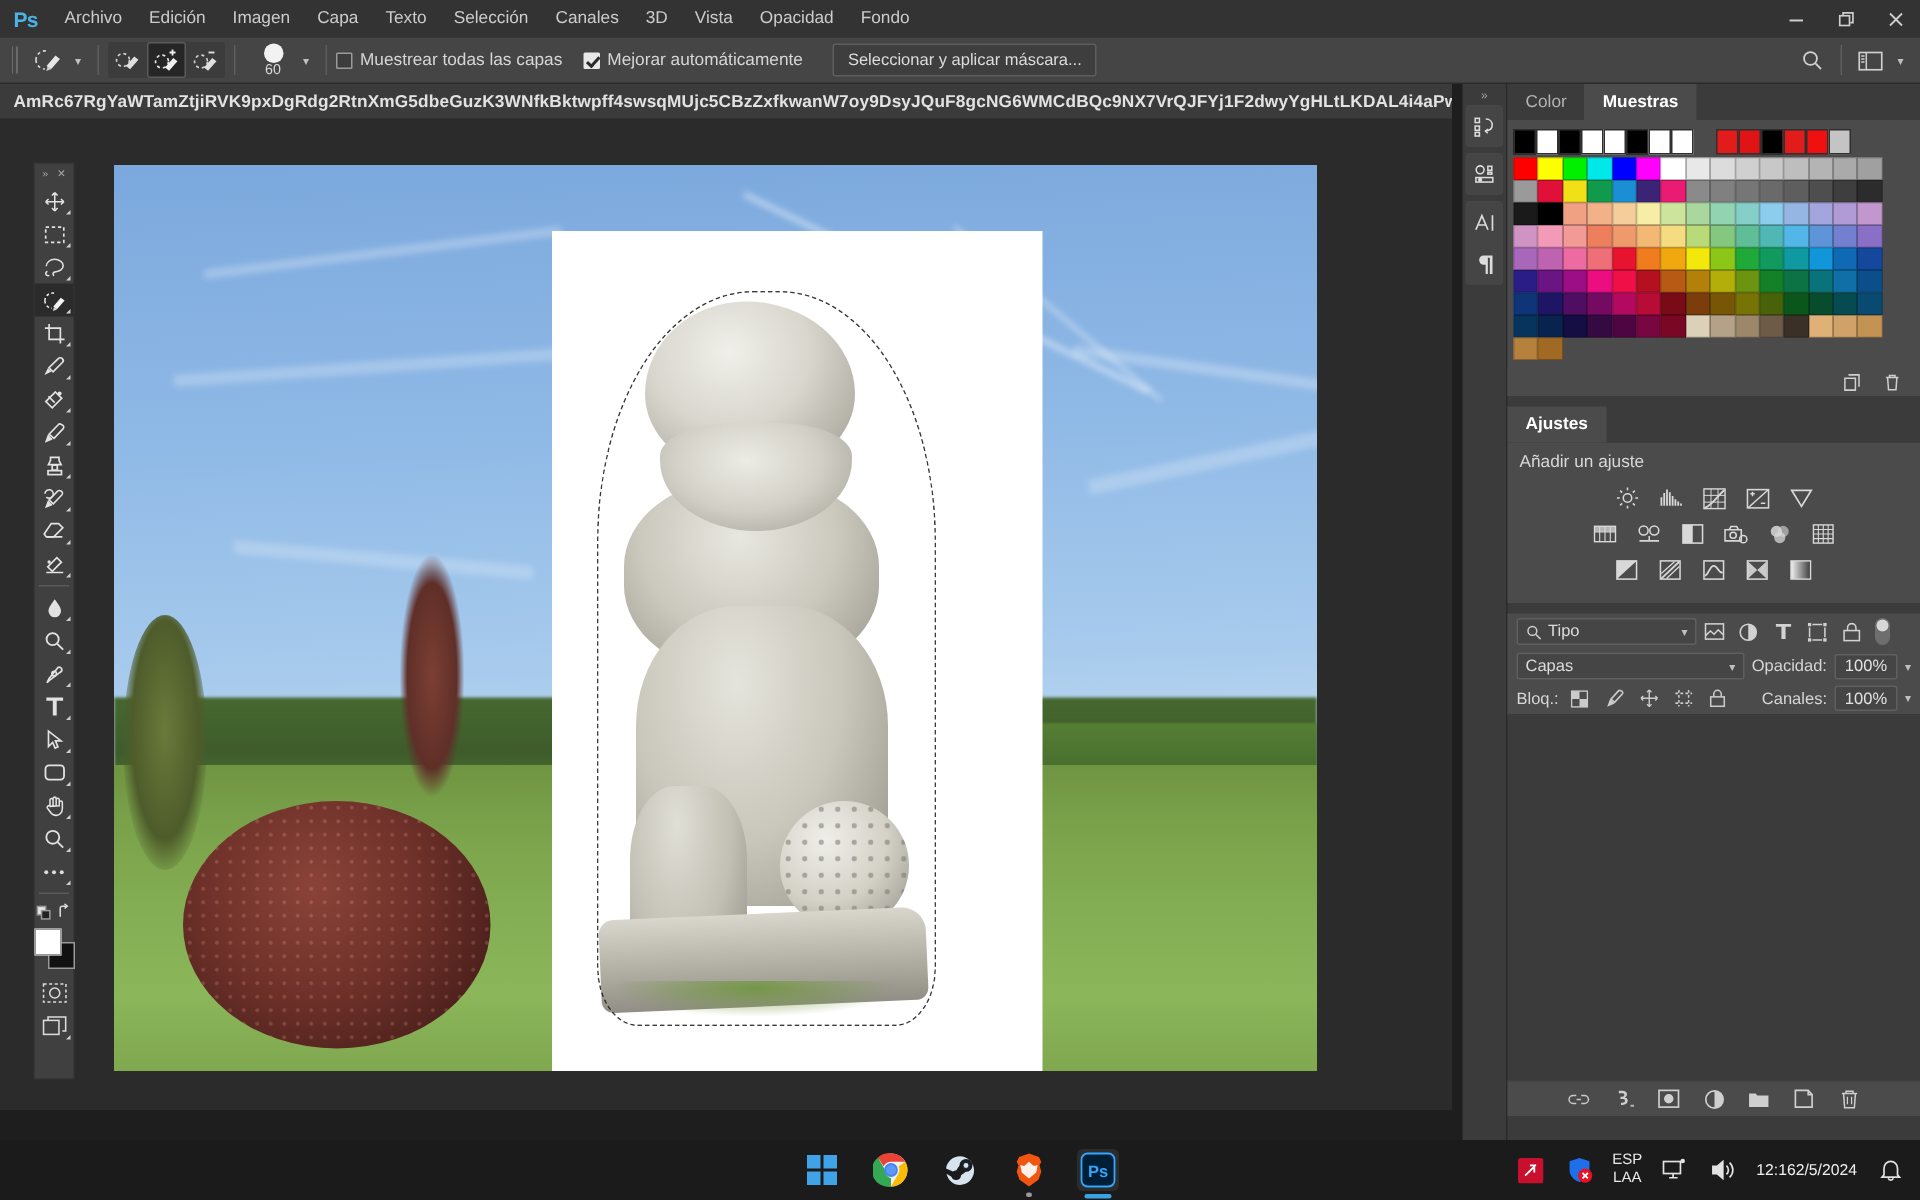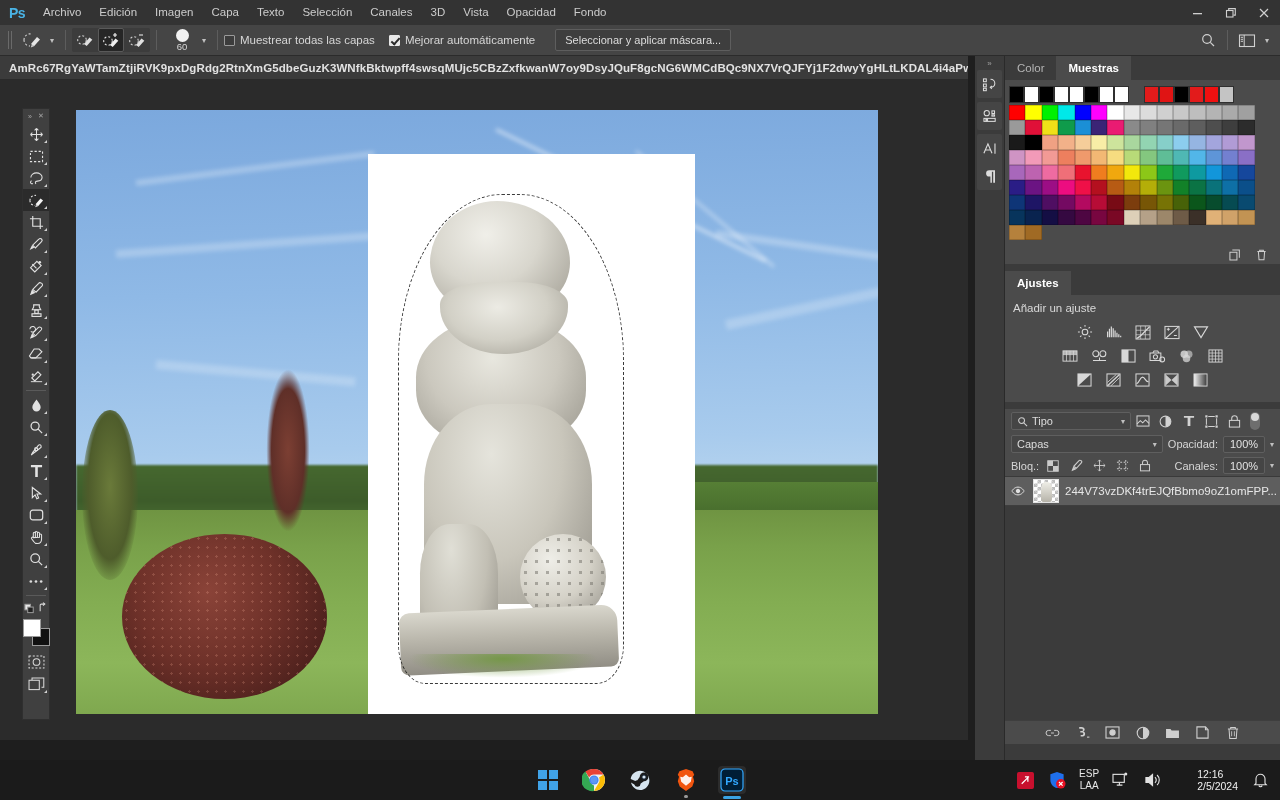--- a/index.html
+++ b/index.html
@@ -296,22 +296,22 @@
     width:4px; height:3px; background:#9a9a9a; border-radius:2px;}
   .tbi .ubar { position:absolute; bottom:-5px; left:50%; transform:translateX(-50%);
     width:18px; height:3px; background:#3aa3e3; border-radius:2px;}
   .tray {
     position:absolute; right:0; top:0; height:40px; display:flex; align-items:center;
     gap:12px; padding-right:10px; color:#e2e2e2;
   }
   .trayico { width:20px;height:20px;display:flex;align-items:center;justify-content:center;}
   .lang { display:flex; flex-direction:column; align-items:center; font-size:10px;
     line-height:12px; color:#e8e8e8; }
-  .clock { display:flex; flex-direction:column; align-items:flex-start; font-size:10.5px;
-    line-height:12px; color:#f0f0f0;margin-left:22px; }
+  .clock { display:flex; align-items:flex-end; font-size:10.5px;
+    line-height:12px; color:#f0f0f0; }
   svg { display:block; }
 </style>
 </head>
 <body>
 
 <div id="app">
 
   <div class="titlebar">
     <div class="ps-logo">Ps</div>
     <div class="menubar">
@@ -1072,32 +1072,20 @@
               <path d="M3.8 5.8V4a2.7 2.7 0 0 1 5.4 0v1.8"></path>
               </svg>
           </span>
           <span class="lbl" style="margin-left:auto">Canales:</span>
           <span class="numbox">100%</span>
           <span class="cv" style="font-size:8px;color:#c0c0c0">▾</span>
         </div>
 
         <div class="layers">
 
-          <div class="layer sel">
-            <span class="eye">
-              <svg width="14" height="10" viewBox="0 0 15 11" fill="none" stroke="#e0e0e0" stroke-width="1.1">
-                <path d="M.8 5.5S3.2 1.2 7.5 1.2s6.7 4.3 6.7 4.3-2.4 4.3-6.7 4.3S.8 5.5.8 5.5z"></path>
-                <circle cx="7.5" cy="5.5" r="1.9" fill="#e0e0e0"></circle>
-                </svg>
-            </span>
-            <span class="thumb alpha">
-              <span class="st-mini"></span>
-            </span>
-            <span class="lname">244V73vzDKf4trEJQfBbmo9oZ1omFPP...</span>
-          </div>
 
 
 
         </div>
       </div>
     </div>
 
     <div class="lfoot">
       <span class="lfico">
         <svg width="15" height="10" viewBox="0 0 16 11" fill="none" stroke="#c9c9c9" stroke-width="1.1">

